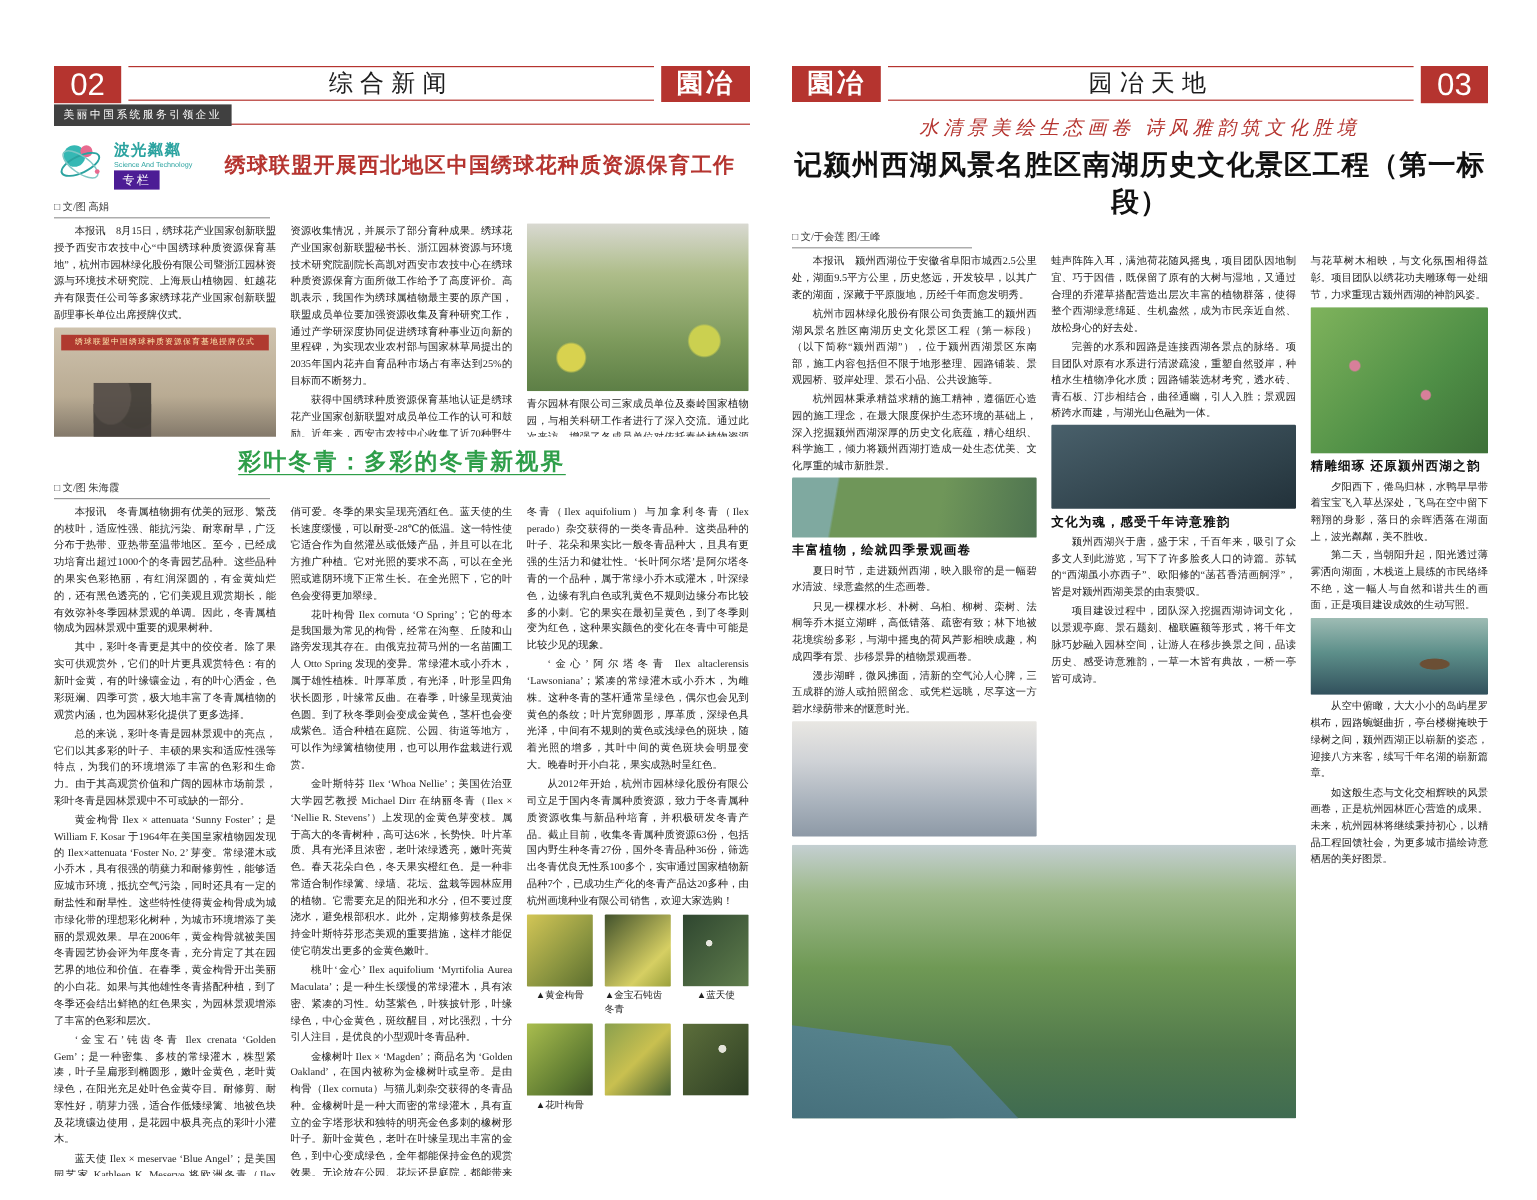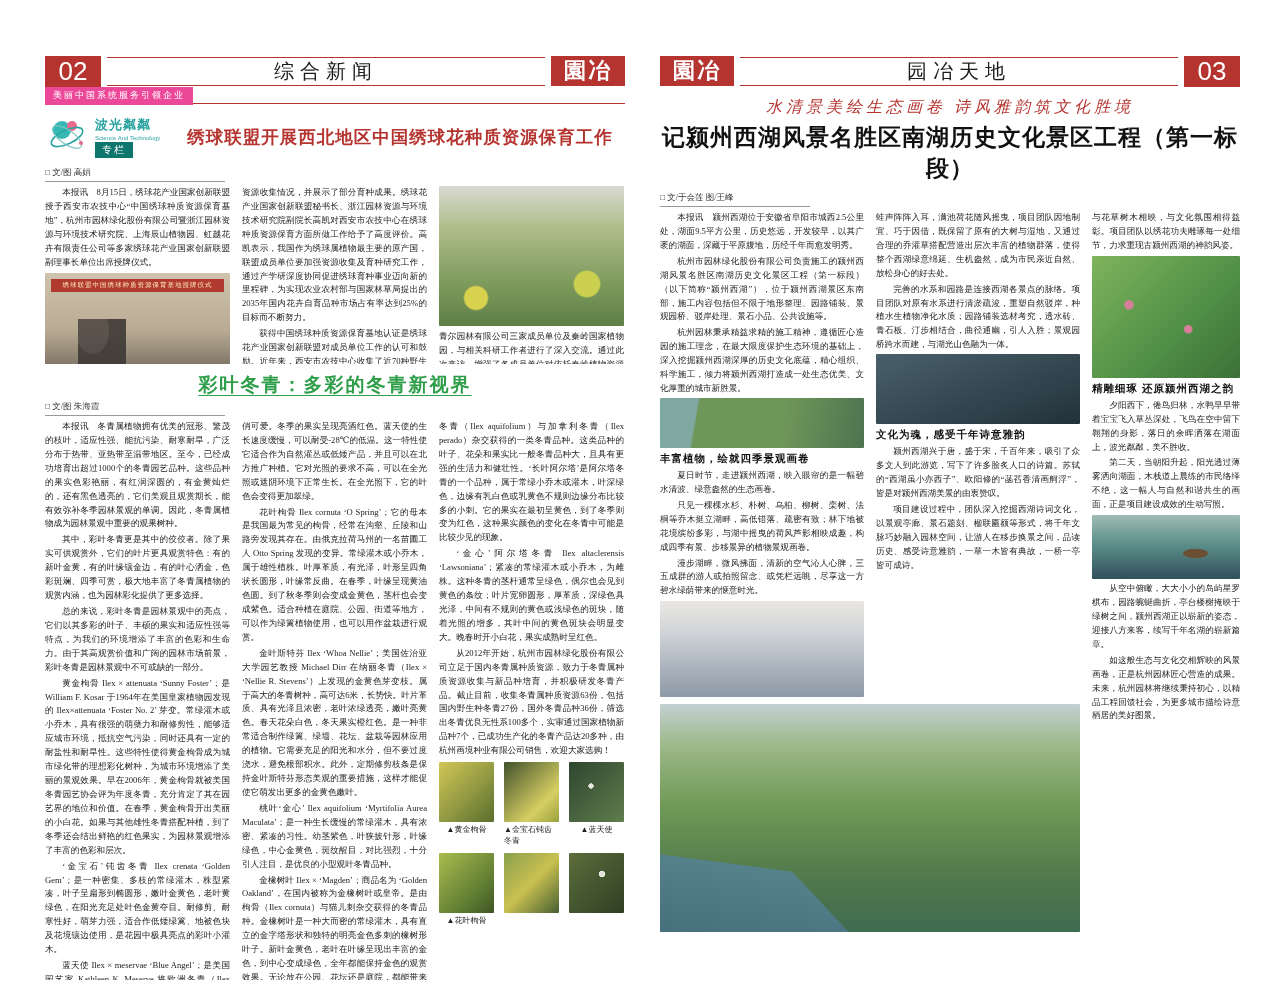--- a/index.html
+++ b/index.html
@@ -3,39 +3,39 @@
 <meta charset="utf-8">
 <style>
   * { margin:0; padding:0; box-sizing:border-box; }
   html,body { width:1281px; height:1000px; background:#ffffff; overflow:hidden;
     font-family:"Liberation Serif","DejaVu Serif",serif; color:#2a2a2a; }
   .page { position:absolute; top:55px; width:580px; height:935px; background:#fff; }
   #page-left { left:45px; }
   #page-right { left:660px; }
 
   
-  .hdr { display:flex; align-items:center; height:32px; }
+  .hdr { display:flex; align-items:flex-start; height:32px; }
   .hdr .numbox { width:56px; background:#b5342f; color:#fff; font-family:"Liberation Sans",sans-serif;
     font-size:26px; display:flex; align-items:center; justify-content:center; }
   .hdr .band { flex:1; border-top:1px solid #b5342f; border-bottom:1px solid #b5342f;
     margin:0 6px; display:flex; align-items:center; justify-content:center;
     font-size:20px; letter-spacing:6px; color:#1c1c1c; }
   .hdr .logobox { width:74px; background:#b5342f; color:#fff; font-size:22px; 
     font-weight:bold; display:flex; align-items:center; justify-content:center; letter-spacing:2px; }
   .tagrow { border-bottom:1px solid #b5342f; height:17px; position:relative; }
-  .tagchip { position:absolute; left:0; top:0; background:#ec4899; color:#fff;
+  .tagchip { position:absolute; left:0; top:0; background:#404040; color:#fff;
     font-size:9px; letter-spacing:2px; padding:2px 8px 3px; }
 
   
   .badge-title-row { display:flex; margin-top:6px; height:54px; }
   .badge { width:130px; display:flex; gap:6px; align-items:center; }
   .badge .txt { display:flex; flex-direction:column; gap:1px; }
   .badge .t1 { color:#2ba3a0; font-family:"Liberation Sans",sans-serif; font-weight:bold; font-size:13px; letter-spacing:1px; }
   .badge .t2 { color:#2ba3a0; font-size:6px; font-family:"Liberation Sans",sans-serif; }
-  .badge .t3 { background:#0f766e; color:#fff; font-size:10px; padding:1px 7px; width:max-content; letter-spacing:2px; }
+  .badge .t3 { background:#4c1d95; color:#fff; font-size:10px; padding:1px 7px; width:max-content; letter-spacing:2px; }
   .a1title { flex:1; display:flex; align-items:center; justify-content:center;
     font-family:"Liberation Sans",sans-serif; font-weight:bold; font-size:17.5px; color:#b5342f; letter-spacing:1px; }
   .byline { font-size:8.5px; color:#333; padding:3px 0 2px; border-bottom:1px solid #999; width:180px; margin-bottom:4px; }
 
   
   .cols { display:flex; gap:12px; }
   .col { overflow:hidden; }
   .col p { font-size:8.6px; line-height:1.62; text-align:justify; text-indent:2em; margin-bottom:2px; color:#222; }
   .col p.noindent { text-indent:0; }
   .w180 { width:185px; } .w204 { width:204px; } .w148 { width:148px; }

